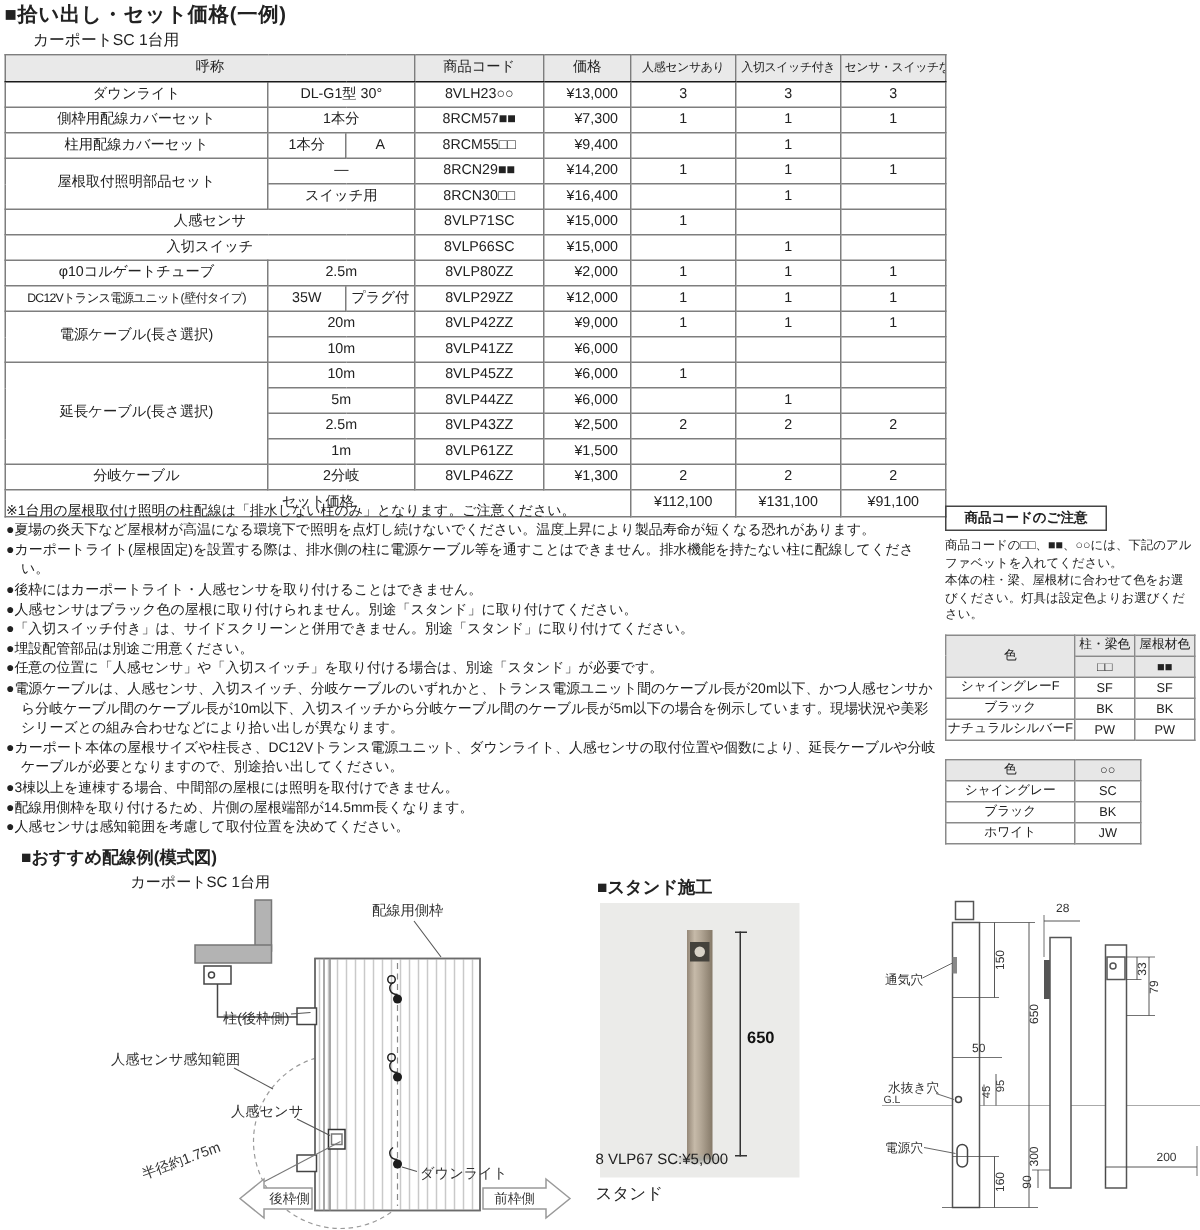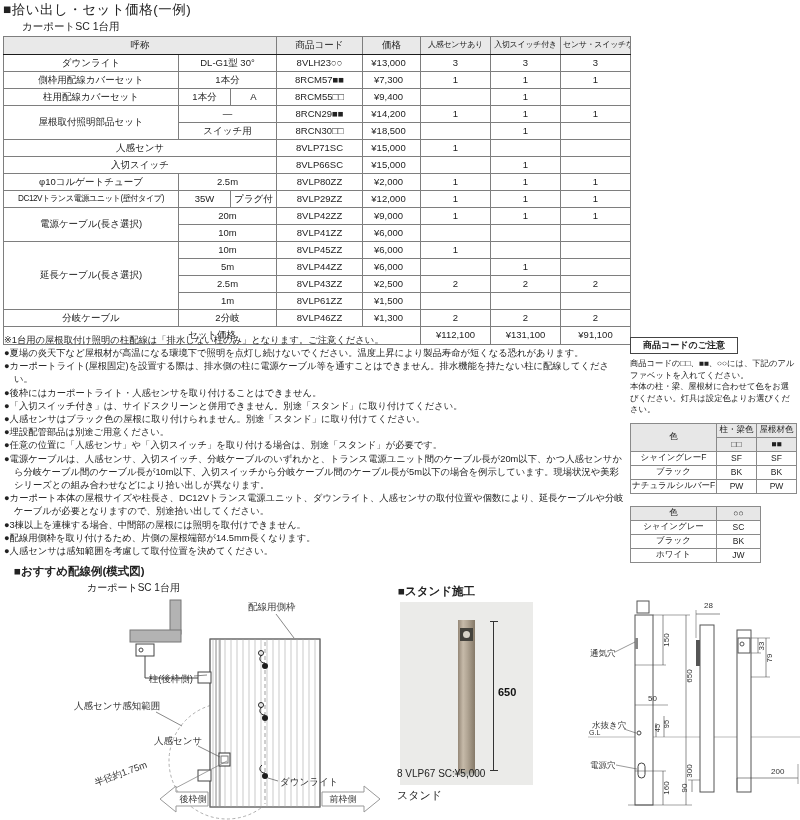--- a/index.html
+++ b/index.html
@@ -1,29 +1,29 @@
 <!DOCTYPE html>
 <html><head>
 <meta charset="utf-8">
 <style>
   html,body{margin:0;padding:0;background:#fff;}
   .doc{position:relative;width:800px;height:820px;background:#fff;overflow:hidden;
        font-family:"Liberation Sans","DejaVu Sans",sans-serif;color:#222;}
   .abs{position:absolute;}
-  .title{left:3px;top:1px;font-size:13.5px;font-weight:normal;letter-spacing:.5px;}
+  .title{left:3px;top:1px;font-size:13.5px;font-weight:bold;letter-spacing:.5px;}
   .subtitle{left:22px;top:20px;font-size:10.5px;}
   
   table.price{position:absolute;left:3px;top:36px;border-collapse:collapse;table-layout:fixed;
               width:627px;font-size:9.5px;border:1.5px solid #1a1a1a;}
   table.price td,table.price th{border:1px solid #7e7e7e;padding:0 2px;text-align:center;
               height:16px;line-height:1.1;overflow:hidden;white-space:nowrap;}
   table.price thead th{background:#e9e9e9;border-bottom:1.5px solid #1a1a1a;font-weight:normal;height:17px;margin-left:19px;}
   table.price .qh{font-size:8px;letter-spacing:-.3px;}
   table.price .bl2{border-left:1.8px solid #1a1a1a;}
-  table.price td.price-cell{padding-right:8px;}
+  table.price td.price-cell{text-align:right;padding-right:8px;}
   table.price td.tight{font-size:8.2px;letter-spacing:-.5px;}
   table.price tr.set td{border-top:1.8px solid #1a1a1a;height:17px;}
   
   .caution{left:4px;top:334px;font-size:9.3px;}
   .notes{left:4px;top:347px;width:621px;font-size:9.3px;line-height:13.2px;}
   .note{padding-left:10px;text-indent:-10px;}
   
   .panel{left:630px;top:337px;width:167px;font-size:8.3px;}
   .panel-title{border:1px solid #444;width:96px;text-align:center;font-size:9px;font-weight:bold;
                padding:1px 5px;margin-bottom:4px;}
@@ -120,21 +120,21 @@
         <td colspan="2">—</td>
         <td class="bl2">8RCN29■■</td>
         <td class="price-cell">¥14,200</td>
         <td class="bl2">1</td>
         <td>1</td>
         <td>1</td>
       </tr>
       <tr>
         <td colspan="2">スイッチ用</td>
         <td class="bl2">8RCN30□□</td>
-        <td class="price-cell">¥18,500</td>
+        <td class="price-cell">¥16,400</td>
         <td class="bl2"></td>
         <td>1</td>
         <td></td>
       </tr>
       <tr>
         <td colspan="3">人感センサ</td>
         <td class="bl2">8VLP71SC</td>
         <td class="price-cell">¥15,000</td>
         <td class="bl2">1</td>
         <td></td>
@@ -234,22 +234,22 @@
       </tr>
     </tbody>
   </table>
 
   <div class="abs caution">※1台用の屋根取付け照明の柱配線は「排水しない柱のみ」となります。ご注意ください。</div>
 
   <div class="abs notes">
     <div class="note">●夏場の炎天下など屋根材が高温になる環境下で照明を点灯し続けないでください。温度上昇により製品寿命が短くなる恐れがあります。</div>
     <div class="note">●カーポートライト(屋根固定)を設置する際は、排水側の柱に電源ケーブル等を通すことはできません。排水機能を持たない柱に配線してください。</div>
     <div class="note">●後枠にはカーポートライト・人感センサを取り付けることはできません。</div>
+    <div class="note">●人感センサはブラック色の屋根に取り付けられません。別途「スタンド」に取り付けてください。</div>
     <div class="note">●「入切スイッチ付き」は、サイドスクリーンと併用できません。別途「スタンド」に取り付けてください。</div>
-    <div class="note">●人感センサはブラック色の屋根に取り付けられません。別途「スタンド」に取り付けてください。</div>
     <div class="note">●埋設配管部品は別途ご用意ください。</div>
     <div class="note">●任意の位置に「人感センサ」や「入切スイッチ」を取り付ける場合は、別途「スタンド」が必要です。</div>
     <div class="note">●電源ケーブルは、人感センサ、入切スイッチ、分岐ケーブルのいずれかと、トランス電源ユニット間のケーブル長が20m以下、かつ人感センサから分岐ケーブル間のケーブル長が10m以下、入切スイッチから分岐ケーブル間のケーブル長が5m以下の場合を例示しています。現場状況や美彩シリーズとの組み合わせなどにより拾い出しが異なります。</div>
     <div class="note">●カーポート本体の屋根サイズや柱長さ、DC12Vトランス電源ユニット、ダウンライト、人感センサの取付位置や個数により、延長ケーブルや分岐ケーブルが必要となりますので、別途拾い出してください。</div>
     <div class="note">●3棟以上を連棟する場合、中間部の屋根には照明を取付けできません。</div>
     <div class="note">●配線用側枠を取り付けるため、片側の屋根端部が14.5mm長くなります。</div>
     <div class="note">●人感センサは感知範囲を考慮して取付位置を決めてください。</div>
   </div>
 
   <div class="abs panel">

